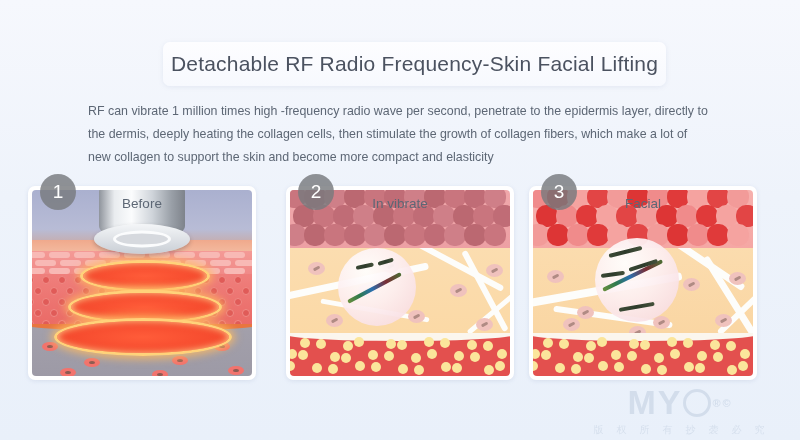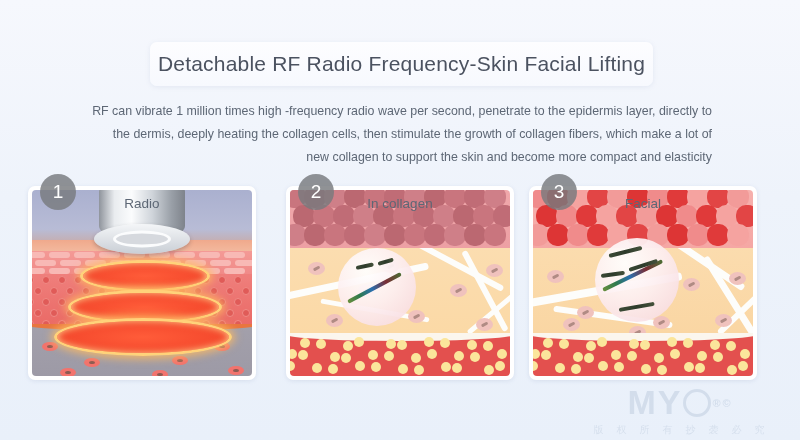--- a/index.html
+++ b/index.html
@@ -6,34 +6,34 @@
   body{
     width:800px;height:440px;overflow:hidden;
     font-family:"Liberation Sans","DejaVu Sans",sans-serif;
     background:linear-gradient(180deg,#f6f8fd 0%,#eef3fb 45%,#e9f0fa 100%);
     position:relative;
   }
   .page{position:absolute;inset:0;}
 
   
   .title-pill{
-    position:absolute;left:150px;top:42px;width:503px;height:44px;
+    position:absolute;left:163px;top:42px;width:503px;height:44px;
     border-radius:7px;
     background:linear-gradient(180deg,#fdfdff 0%,#f7f9fe 100%);
     box-shadow:0 1px 5px rgba(120,140,180,.13);
     display:flex;align-items:center;justify-content:center;
   }
   .title-text{
     font-size:21px;color:#4b5260;letter-spacing:.2px;white-space:nowrap;
   }
 
   
   .desc{
     position:absolute;left:88px;top:100px;width:624px;
-    text-align:right;font-size:12.4px;line-height:23px;color:#5d6775;
+    text-align:left;font-size:12.4px;line-height:23px;color:#5d6775;
   }
 
   
   .panels{position:absolute;left:0;top:186px;width:800px;height:200px;}
   .panel{
     position:absolute;top:0;width:228px;height:194px;
     background:#fff;border-radius:7px;padding:4px;
     box-sizing:border-box;
     box-shadow:0 1px 4px rgba(120,140,180,.18);
   }
@@ -448,22 +448,22 @@
         <div class="strand multi" style="left:70px;top:98px;width:66px;transform:rotate(-26deg);"></div>
         <div class="strand dark" style="left:76px;top:64px;width:34px;transform:rotate(-14deg);"></div>
         <div class="strand dark" style="left:96px;top:78px;width:30px;transform:rotate(-18deg);"></div>
         <div class="strand dark" style="left:68px;top:84px;width:24px;transform:rotate(-8deg);"></div>
         <div class="strand dark" style="left:86px;top:118px;width:36px;transform:rotate(-10deg);"></div>
       </div>
     </div>
 
   </div>
 
-  <div class="caption c1">Radio</div>
-  <div class="caption c2">In collagen</div>
+  <div class="caption c1">Before</div>
+  <div class="caption c2">In vibrate</div>
   <div class="caption c3">Facial</div>
 
   <div class="watermark">
     <div class="wm-main">
       <span>MY</span>
       <span style="display:inline-block;width:22px;height:22px;border-radius:50%;border:3px solid #9fb2cc;margin:0 1px;"></span>
       <span class="wm-sup">®</span>
       <span class="wm-sup">©</span>
     </div>
     <div class="wm-cn">

